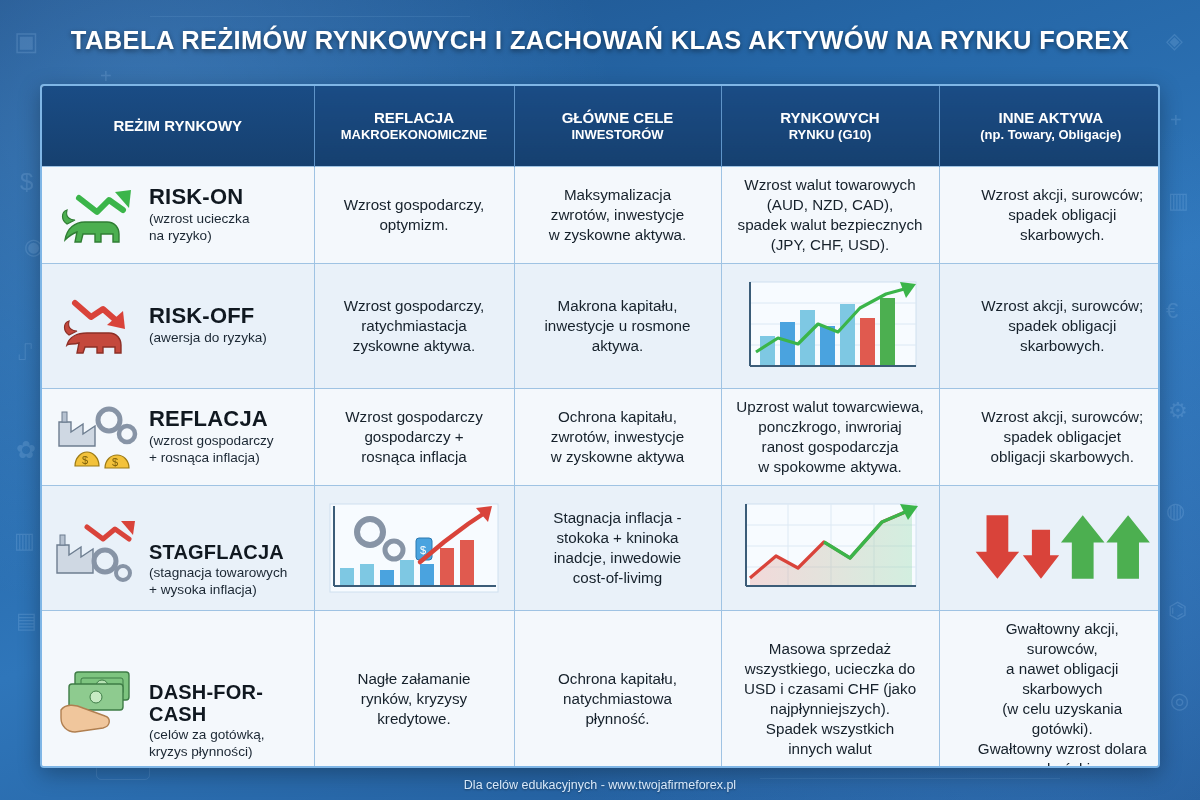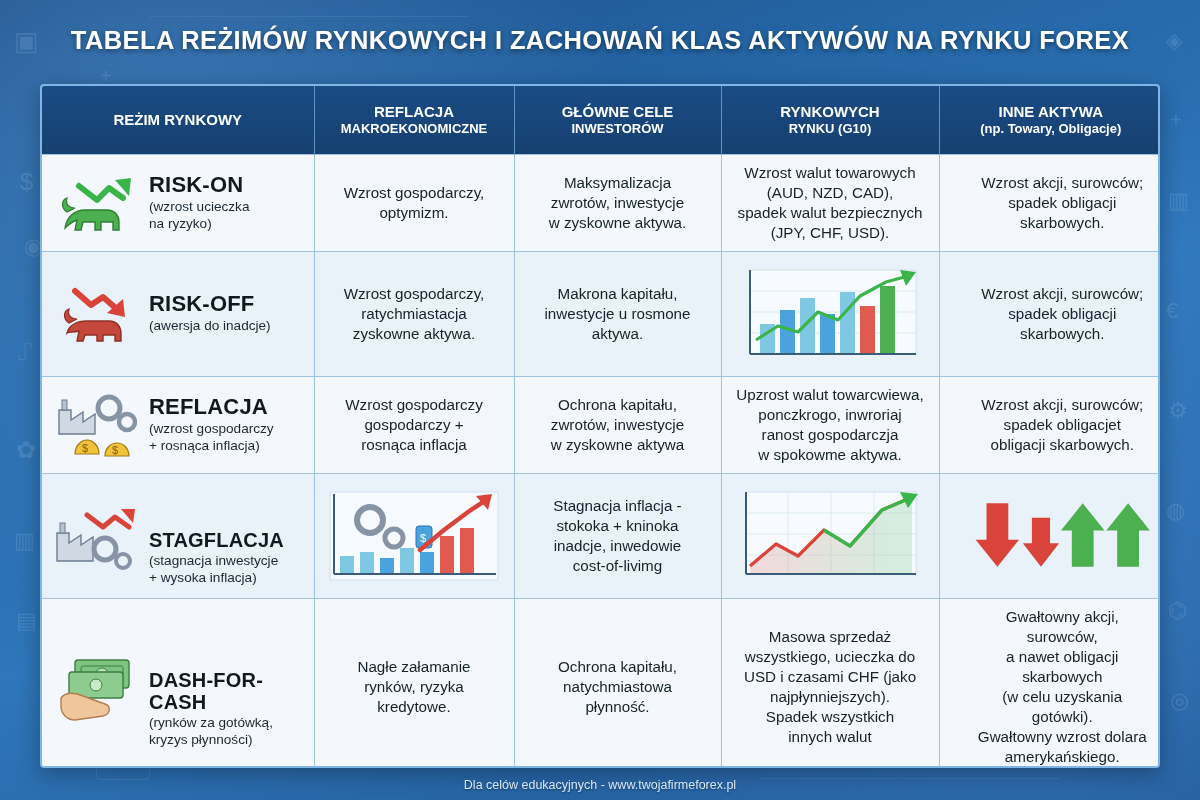--- a/index.html
+++ b/index.html
@@ -77,21 +77,21 @@
   thead th {
     background: linear-gradient(180deg, #1a4c85 0%, #16406f 100%);
     color: #fff;
     font-size: 15px;
     font-weight: bold;
     line-height: 1.2;
     padding: 10px 6px;
     border-right: 1px solid #5f94c8;
     text-align: center;
     vertical-align: middle;
-    height: 68px;
+    height: 80px;
   }
   thead th:last-child { border-right: none; }
   thead th .sub {
     display: block;
     font-size: 13px;
     font-weight: bold;
   }
   tbody td {
     border-top: 1px solid #9fc3e3;
     border-right: 1px solid #9fc3e3;
@@ -261,21 +261,21 @@
               <div class="art">
                 <svg width="88" height="74" viewBox="0 0 88 74">
                   <path d="M22 14 L38 28 L50 20 L66 34" fill="none" stroke="#d9433a" stroke-width="6" stroke-linecap="round" stroke-linejoin="round"></path>
                   <path d="M54 36 L72 40 L70 22 Z" fill="#d9433a"></path>
                   <path d="M14 56 C16 48 24 44 34 44 L56 44 C64 44 68 50 68 56 L68 64 L62 64 L62 58 L50 58 L50 64 L44 64 L44 58 L32 58 L30 64 L24 64 L26 54 C20 56 16 54 14 56 Z" fill="#c4483c" stroke="#8c2f26" stroke-width="1.4"></path>
                   <path d="M16 46 C10 42 10 34 16 32 C14 40 20 42 24 42 Z" fill="#c4483c" stroke="#8c2f26" stroke-width="1.2"></path>
                 </svg>
               </div>
               <div class="txt">
                 <div class="name">RISK-OFF</div>
-                <div class="desc" style="white-space:pre-line">(awersja do inadcje)</div>
+                <div class="desc" style="white-space:pre-line">(awersja do ryzyka)</div>
               </div>
             </div>
           </td>
           <td style="white-space:pre-line">Wzrost gospodarczy,
 ratychmiastacja
 zyskowne aktywa.</td>
           <td style="white-space:pre-line">Makrona kapitału,
 inwestycje u rosmone
 aktywa.</td>
           <td>
@@ -351,21 +351,21 @@
                   <path d="M34 16 L50 28 L62 18 L76 28" fill="none" stroke="#d9433a" stroke-width="5" stroke-linecap="round" stroke-linejoin="round"></path>
                   <path d="M68 10 L82 10 L80 24 Z" fill="#d9433a"></path>
                   <path d="M4 62 L4 34 L16 34 L16 44 L28 36 L28 46 L40 38 L40 62 Z" fill="#cfd8e3" stroke="#6d7d90" stroke-width="1.4"></path>
                   <rect x="7" y="24" width="5" height="10" fill="#b6c2d1" stroke="#6d7d90" stroke-width="1"></rect>
                   <circle cx="52" cy="50" r="11" fill="none" stroke="#8794a6" stroke-width="5"></circle>
                   <circle cx="70" cy="62" r="7" fill="none" stroke="#8794a6" stroke-width="4"></circle>
                 </svg>
               </div>
               <div class="txt">
                 <div class="name sm">STAGFLACJA</div>
-                <div class="desc" style="white-space:pre-line">(stagnacja inwestycje
+                <div class="desc" style="white-space:pre-line">(stagnacja towarowych
 + wysoka inflacja)</div>
               </div>
             </div>
           </td>
           <td>
             <div class="cell-art center-art">
               <svg width="180" height="100" viewBox="0 0 180 100">
                 <rect x="6" y="6" width="168" height="88" fill="#f7fbff" stroke="#cfe0ef"></rect>
                 <circle cx="46" cy="34" r="13" fill="none" stroke="#8794a6" stroke-width="6"></circle>
                 <circle cx="70" cy="52" r="9" fill="none" stroke="#8794a6" stroke-width="5"></circle>
@@ -440,27 +440,27 @@
                   <rect x="22" y="10" width="54" height="28" rx="3" fill="#7dc47f" stroke="#3e7c46" stroke-width="1.4"></rect>
                   <rect x="28" y="16" width="42" height="16" rx="2" fill="none" stroke="#3e7c46" stroke-width="1"></rect>
                   <circle cx="49" cy="24" r="6" fill="#b7e2b4" stroke="#3e7c46" stroke-width="1"></circle>
                   <rect x="16" y="22" width="54" height="26" rx="3" fill="#8ecb8f" stroke="#3e7c46" stroke-width="1.4"></rect>
                   <circle cx="43" cy="35" r="6" fill="#c7ebc4" stroke="#3e7c46" stroke-width="1"></circle>
                   <path d="M8 48 C12 42 22 42 30 46 L52 54 C58 56 58 64 50 66 L22 70 C14 70 8 64 8 56 Z" fill="#f0c69c" stroke="#b07f50" stroke-width="1.4"></path>
                 </svg>
               </div>
               <div class="txt">
                 <div class="name sm">DASH-FOR-CASH</div>
-                <div class="desc" style="white-space:pre-line">(rynków za gotówką,
+                <div class="desc" style="white-space:pre-line">(celów za gotówką,
 kryzys płynności)</div>
               </div>
             </div>
           </td>
           <td style="white-space:pre-line">Nagłe załamanie
-rynków, ryzyka
+rynków, kryzysy
 kredytowe.</td>
           <td style="white-space:pre-line">Ochrona kapitału,
 natychmiastowa
 płynność.</td>
           <td style="white-space:pre-line">Masowa sprzedaż
 wszystkiego, ucieczka do
 USD i czasami CHF (jako
 najpłynniejszych).
 Spadek wszystkich
 innych walut</td>

